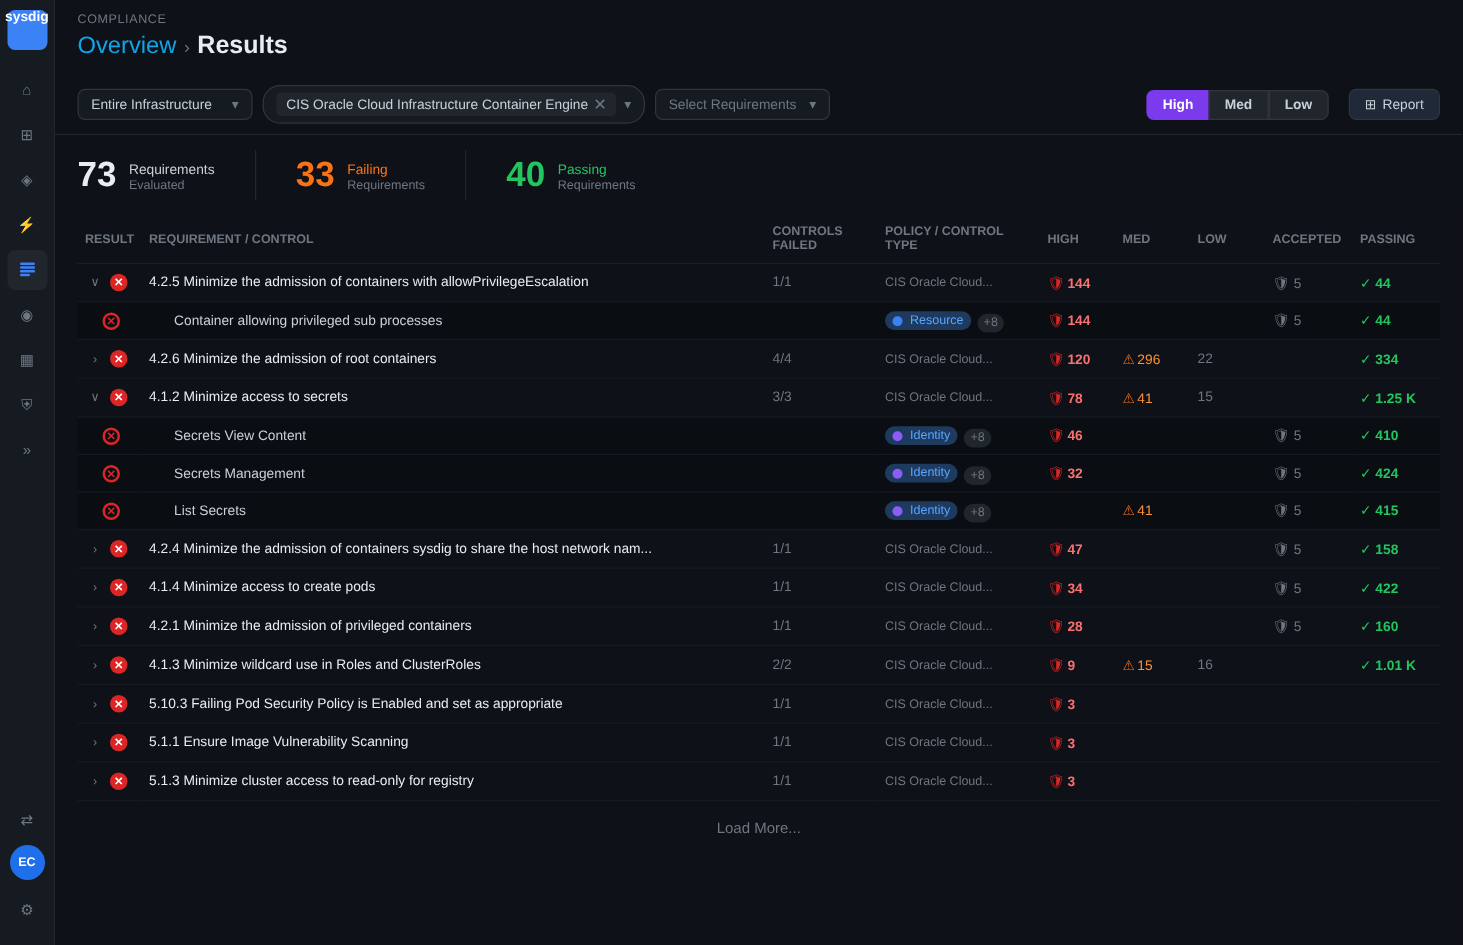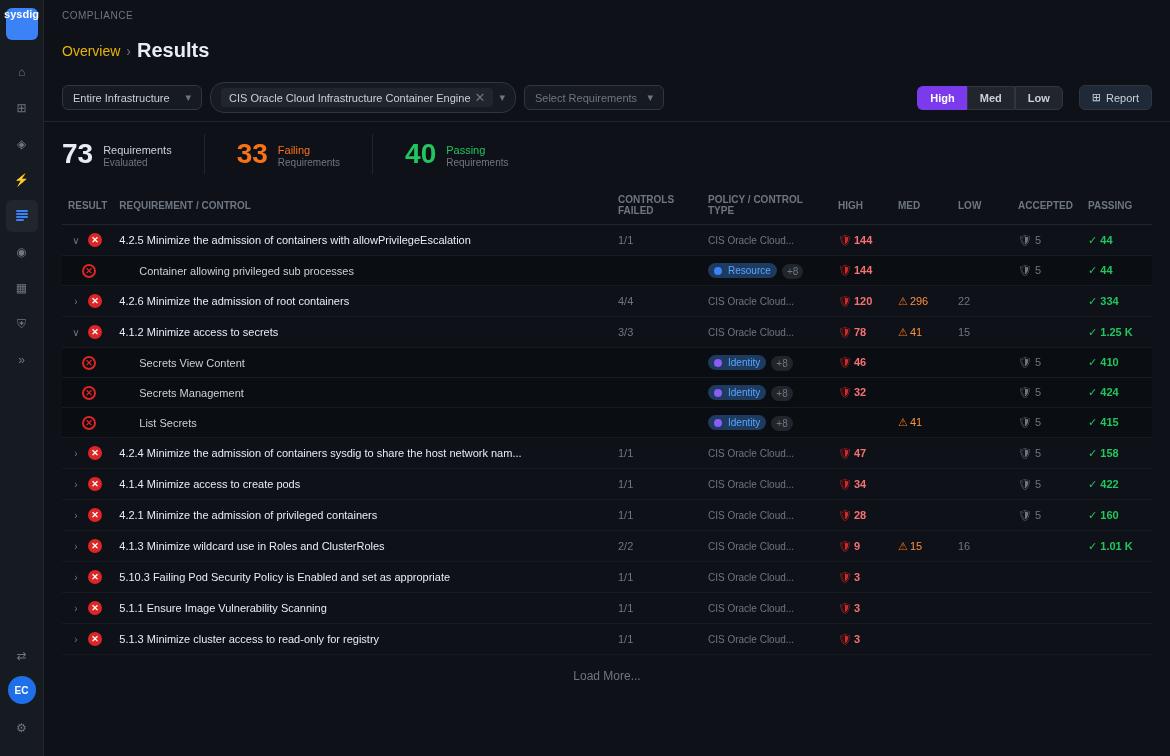--- a/index.html
+++ b/index.html
@@ -81,31 +81,31 @@
     
     .header {
       padding: 10px 18px 0;
       background: #0e1117;
     }
     .compliance-label {
       font-size: 10px;
       color: #6e7681;
       text-transform: uppercase;
       letter-spacing: 0.5px;
-      margin-bottom: 18px;
+      margin-bottom: 4px;
     }
     .breadcrumb {
       display: flex;
       align-items: center;
       gap: 6px;
       margin-bottom: 12px;
     }
     .breadcrumb-overview {
-      color: #eab308;
-      font-size: 14px;
+      color: #0ea5e9;
+      font-size: 19px;
     }
     .breadcrumb-sep {
       color: #6e7681;
       font-size: 14px;
     }
     .breadcrumb-current {
       color: #e6edf3;
       font-size: 20px;
       font-weight: 600;
     }

